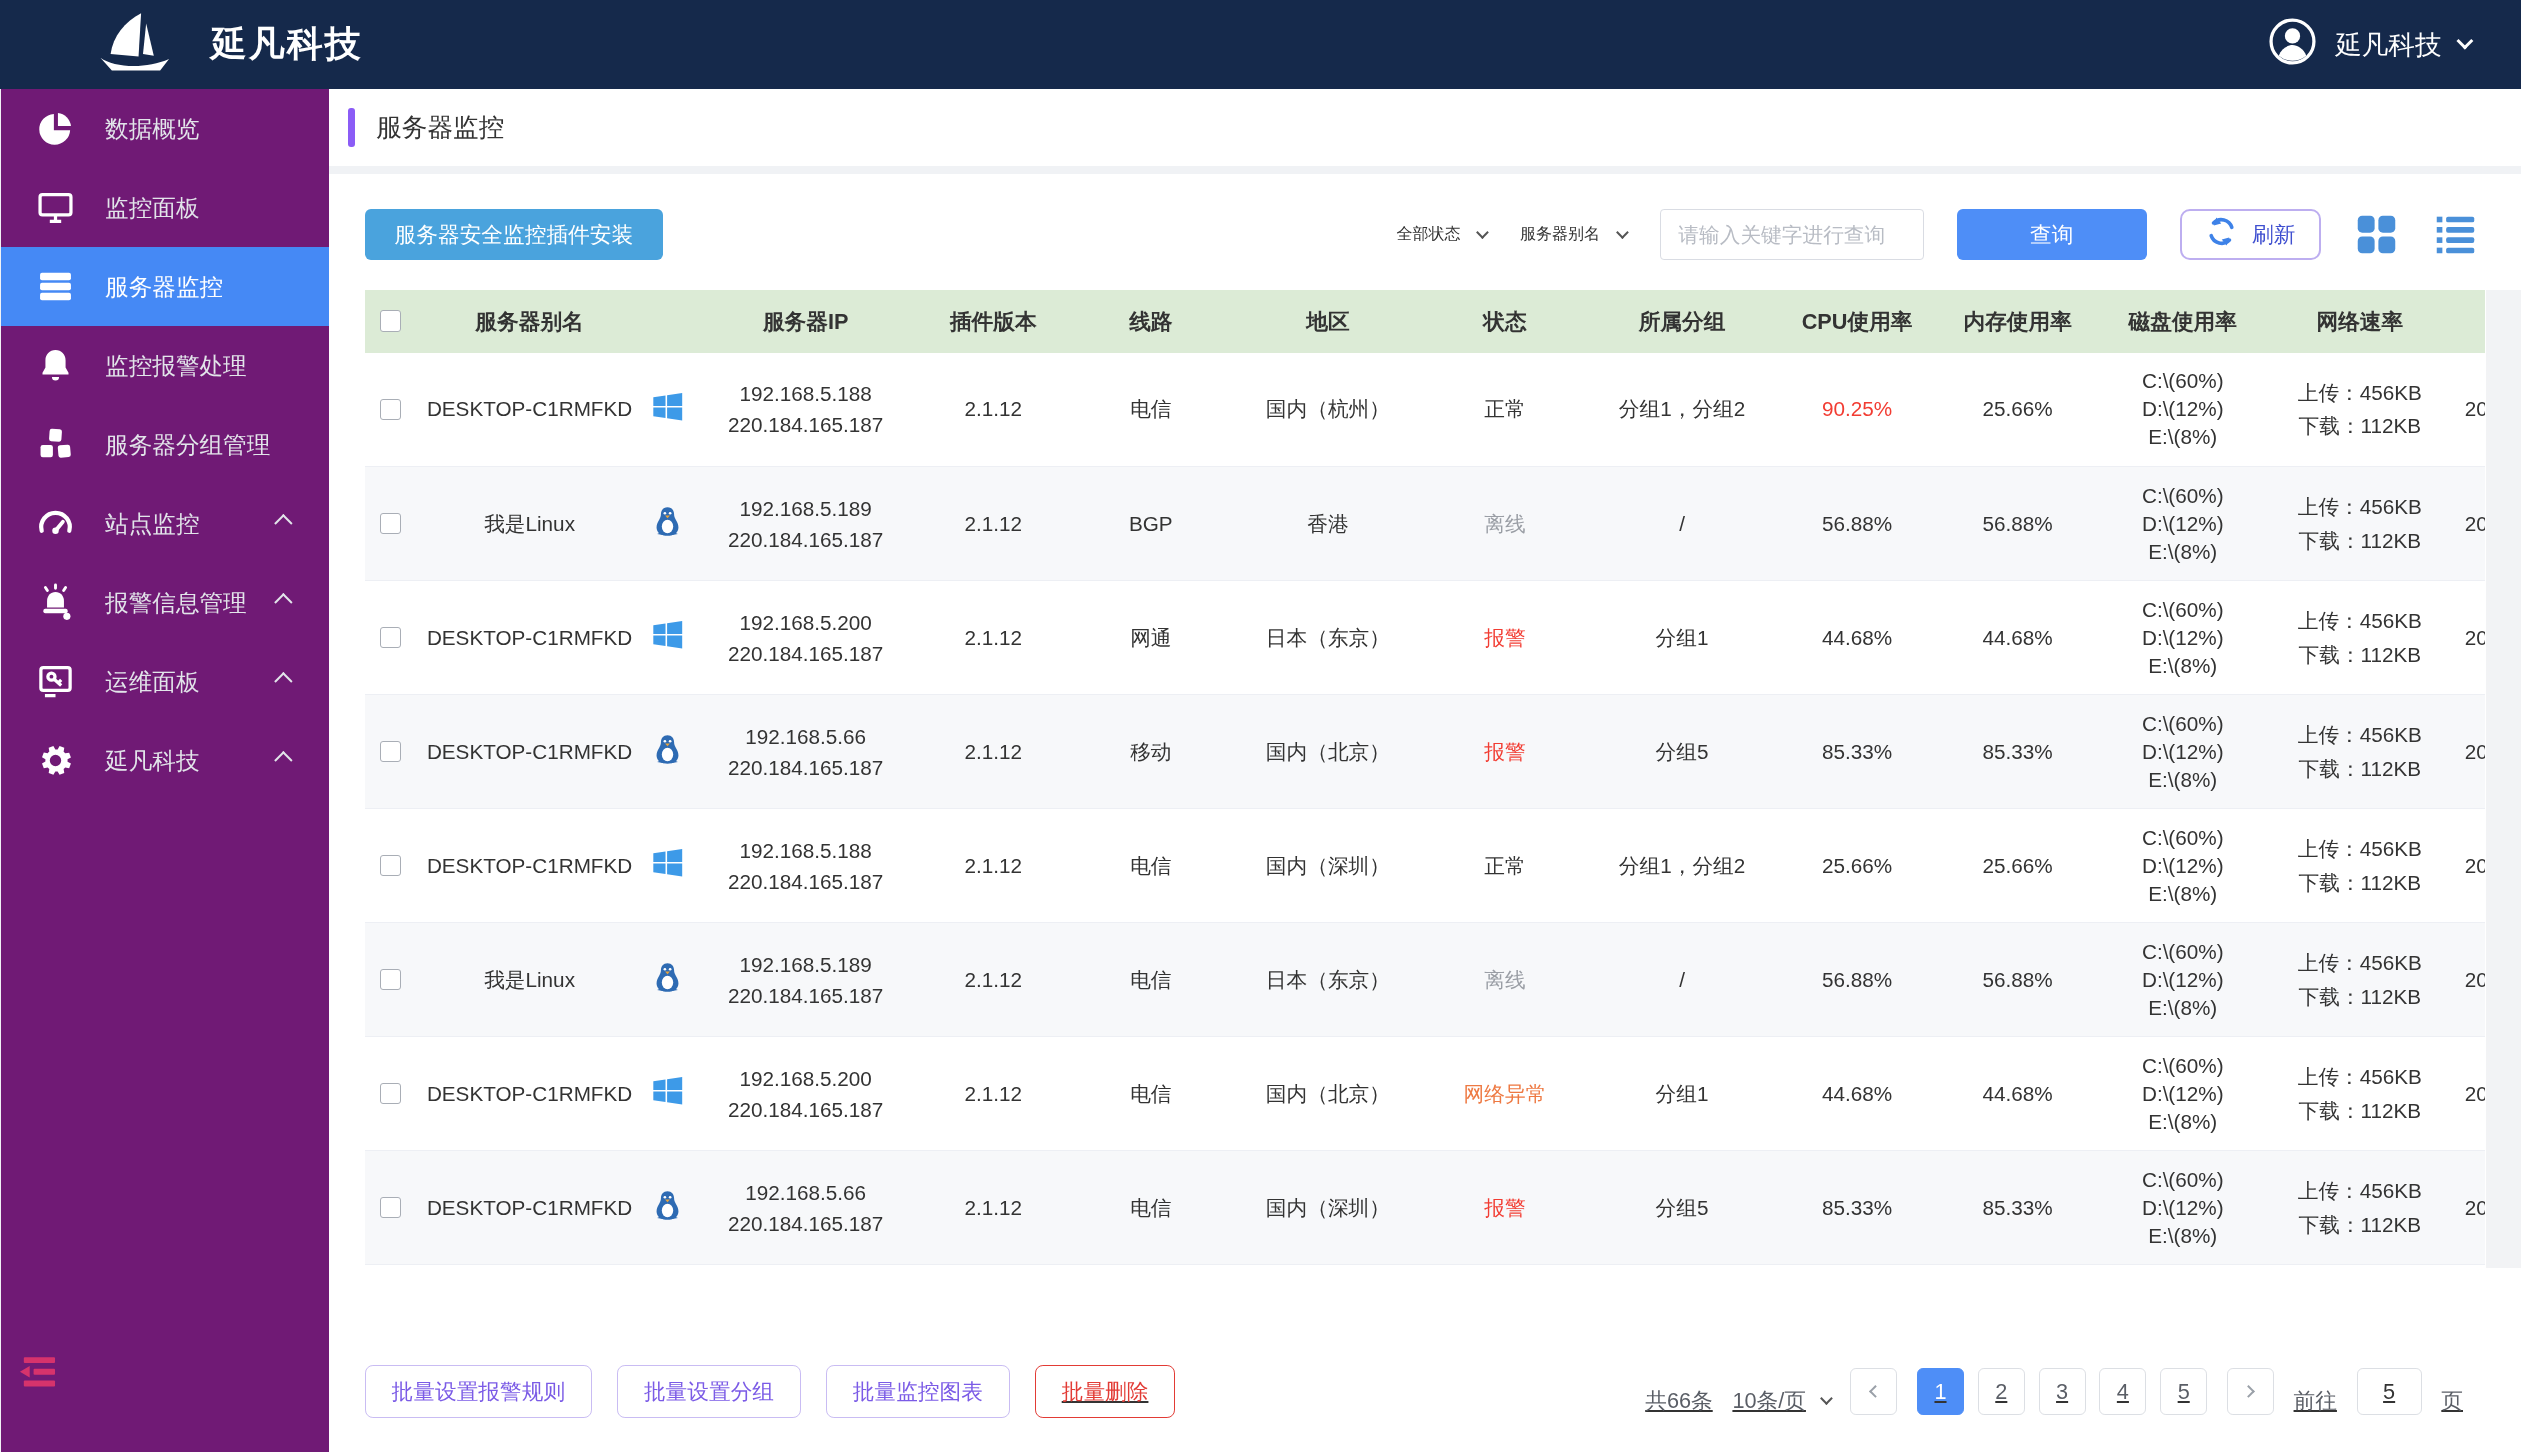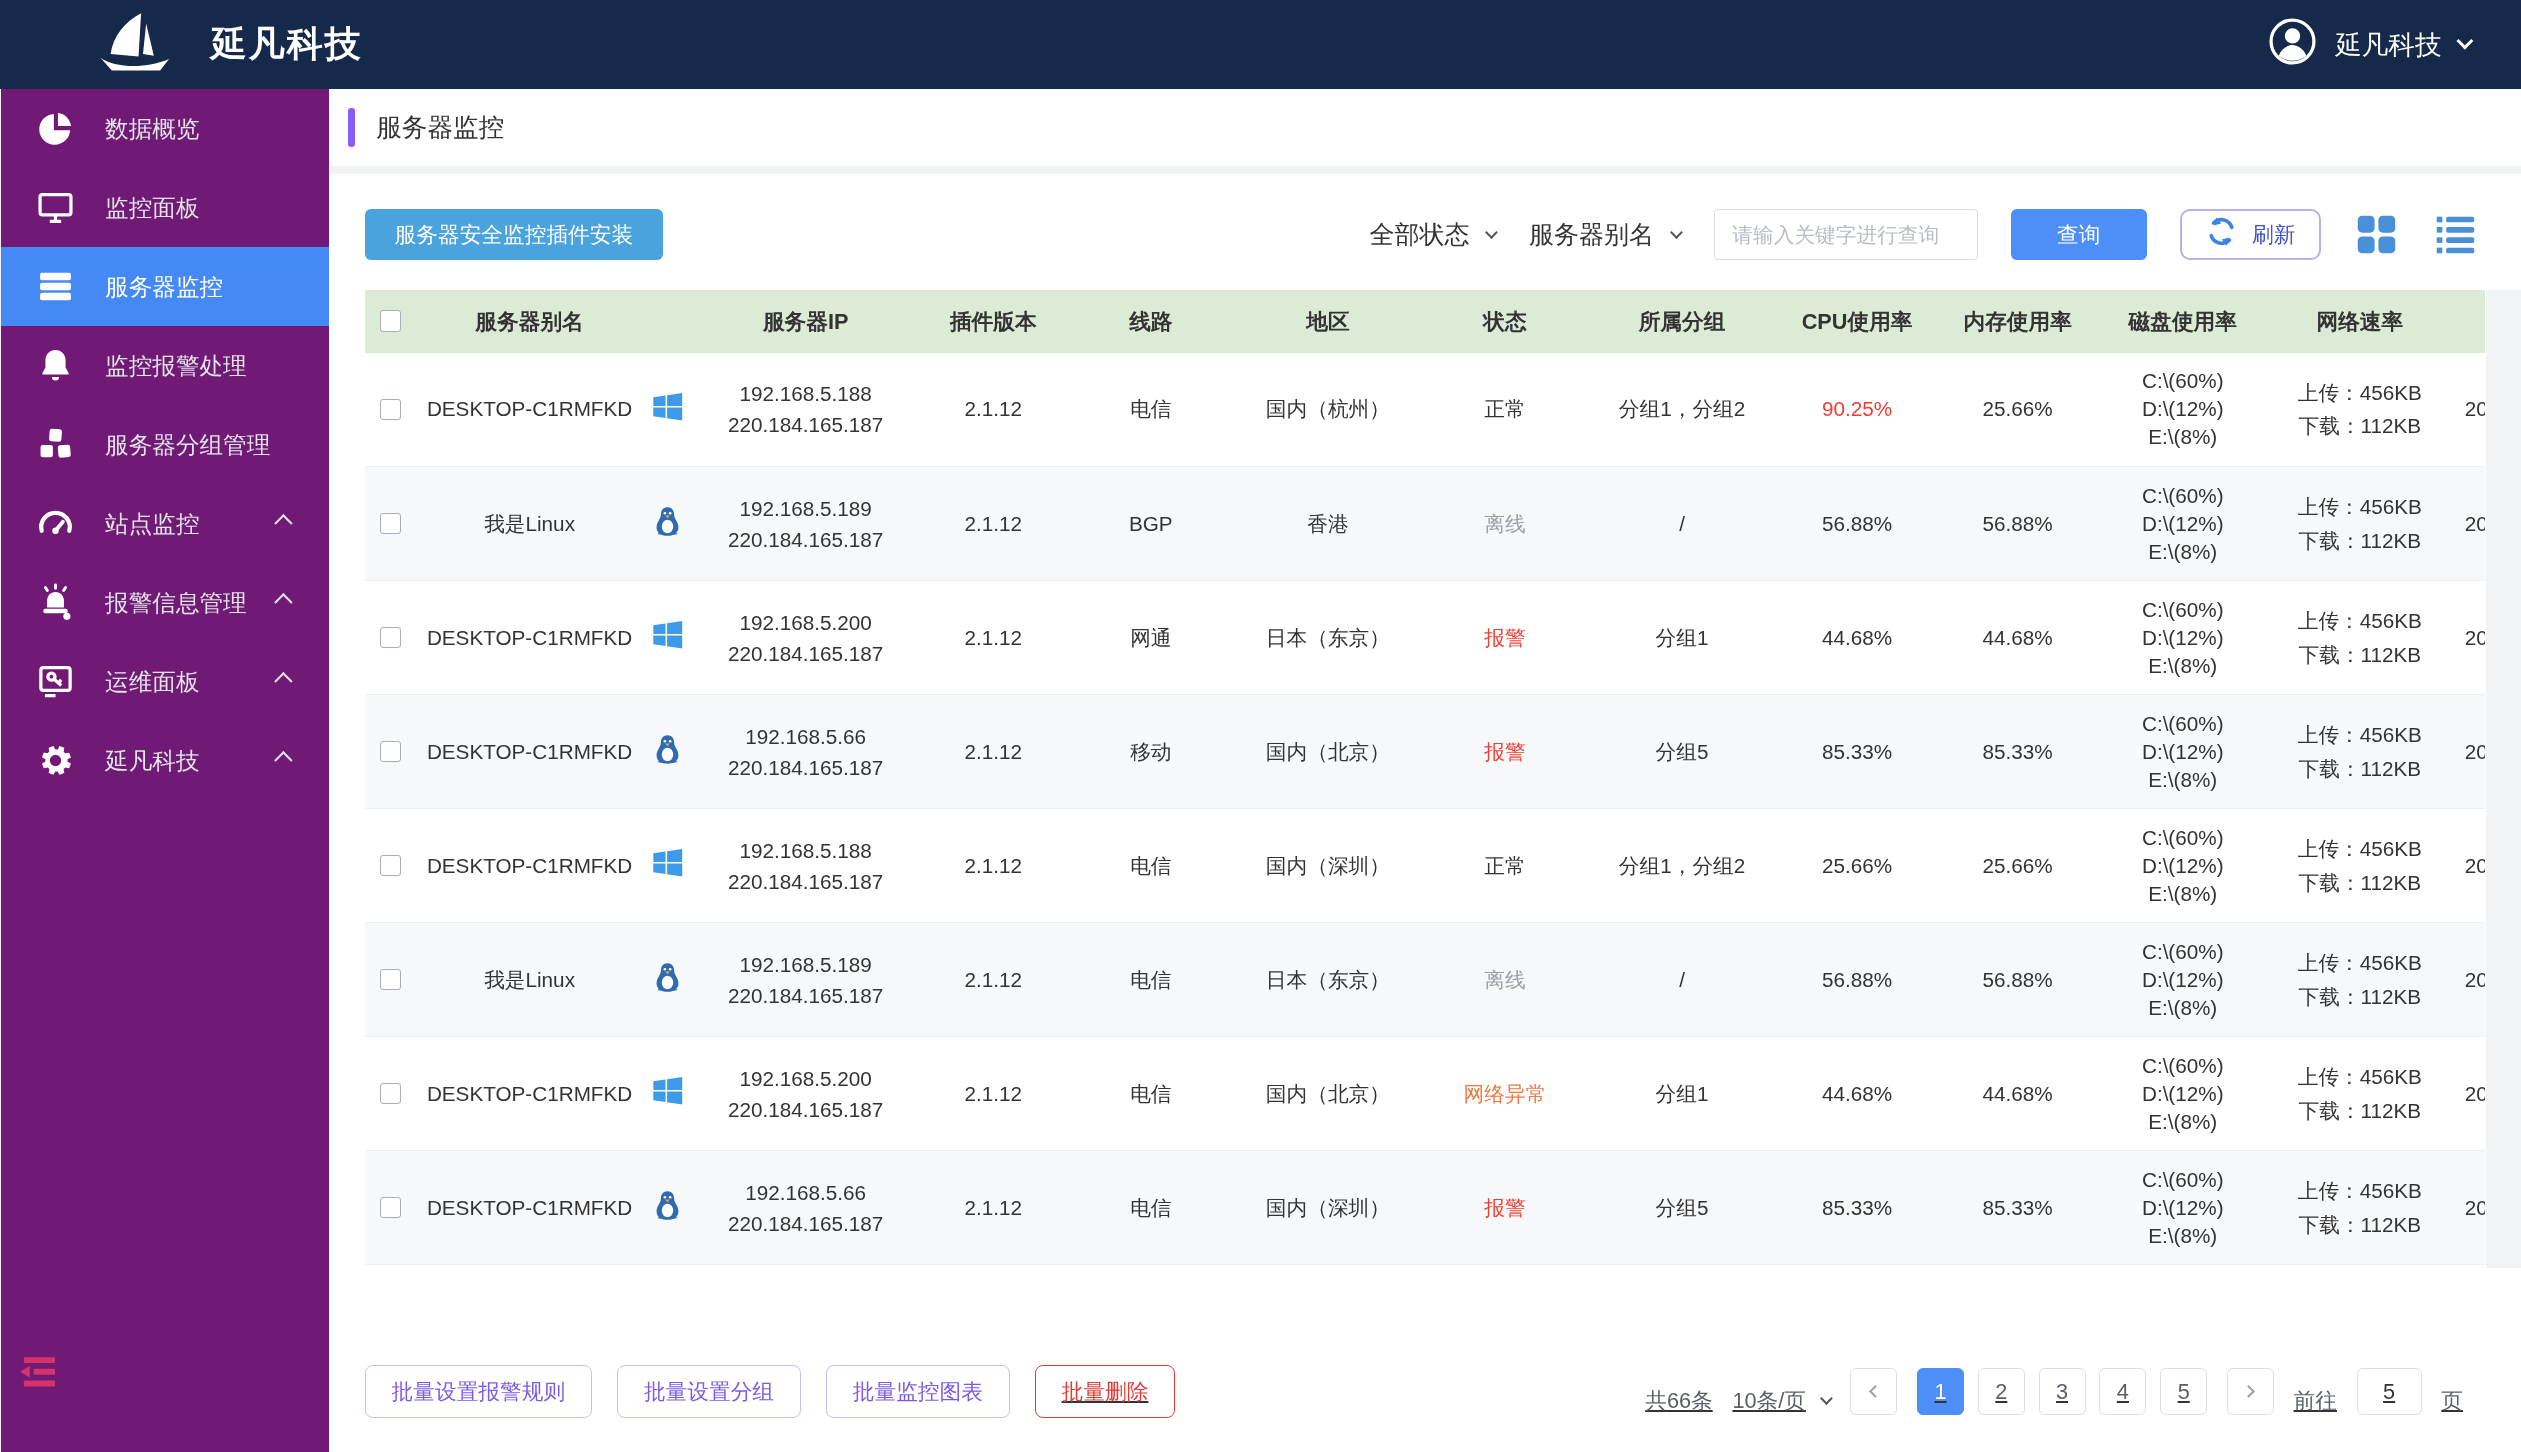--- a/index.html
+++ b/index.html
@@ -38,26 +38,26 @@
   .page-head { height:77px; background:#fff; display:flex; align-items:center; }
   .accent { width:6.9px; height:39px; background:#8b5cf6; border-radius:3px; margin:0 21.7px 0 19.7px; }
   .page-title { font-size:25.6px; color:#333; font-weight:400; }
   .card { position:absolute; top:85px; left:0; right:0; bottom:0; background:#fff;
           padding:35px 0 0 37px; overflow:hidden; }
   
   .toolbar { display:flex; align-items:center; height:51px; margin-bottom:29.6px; padding-right:43px; }
   .install-btn { height:51px; padding:0 29.6px; background:#4aa3dd; color:#fff; border:none;
                  border-radius:5.9px; font-size:21.7px; cursor:pointer; font-family:inherit; }
   .filters { margin-left:auto; display:flex; align-items:center; gap:33px; }
-  .select { display:flex; align-items:center; gap:17.7px; font-size:25px; color:#333; cursor:pointer; }
+  .select { display:flex; align-items:center; gap:17.7px; font-size:16px; color:#333; cursor:pointer; }
   .select .chev { color:#555; margin-top:-4.9px; }
   .search-input { width:264px; height:51px; border:1px solid #d9dce3; border-radius:3.9px;
                   font-size:20.7px; padding:0 17.7px; color:#333; font-family:inherit; outline:none; }
   .search-input::placeholder { color:#b8bcc4; }
-  .query-btn { width:136px; height:51px; background:#4e8ef7; color:#fff; border:none;
+  .query-btn { width:190px; height:51px; background:#4e8ef7; color:#fff; border:none;
                border-radius:5.9px; font-size:21.7px; cursor:pointer; font-family:inherit; }
   .refresh-btn { height:51px; padding:0 23.6px; background:#fff; border:2px solid #bdaef0;
                  border-radius:9.9px; display:flex; align-items:center; gap:13.8px; font-size:21.7px;
                  color:#4050d0; cursor:pointer; font-family:inherit; }
   .view-toggle { cursor:pointer; display:flex; align-items:center; }
   
   .table-wrap { width:2120px; overflow:hidden; }
   table { table-layout:fixed; width:2133px; border-collapse:collapse; }
   thead th { height:63px; background:#dcebd6; font-size:21.7px; font-weight:700; color:#333; padding:0; }
   tbody td { height:114px; border-bottom:1px solid #edeff4; font-size:20.7px; color:#333;

